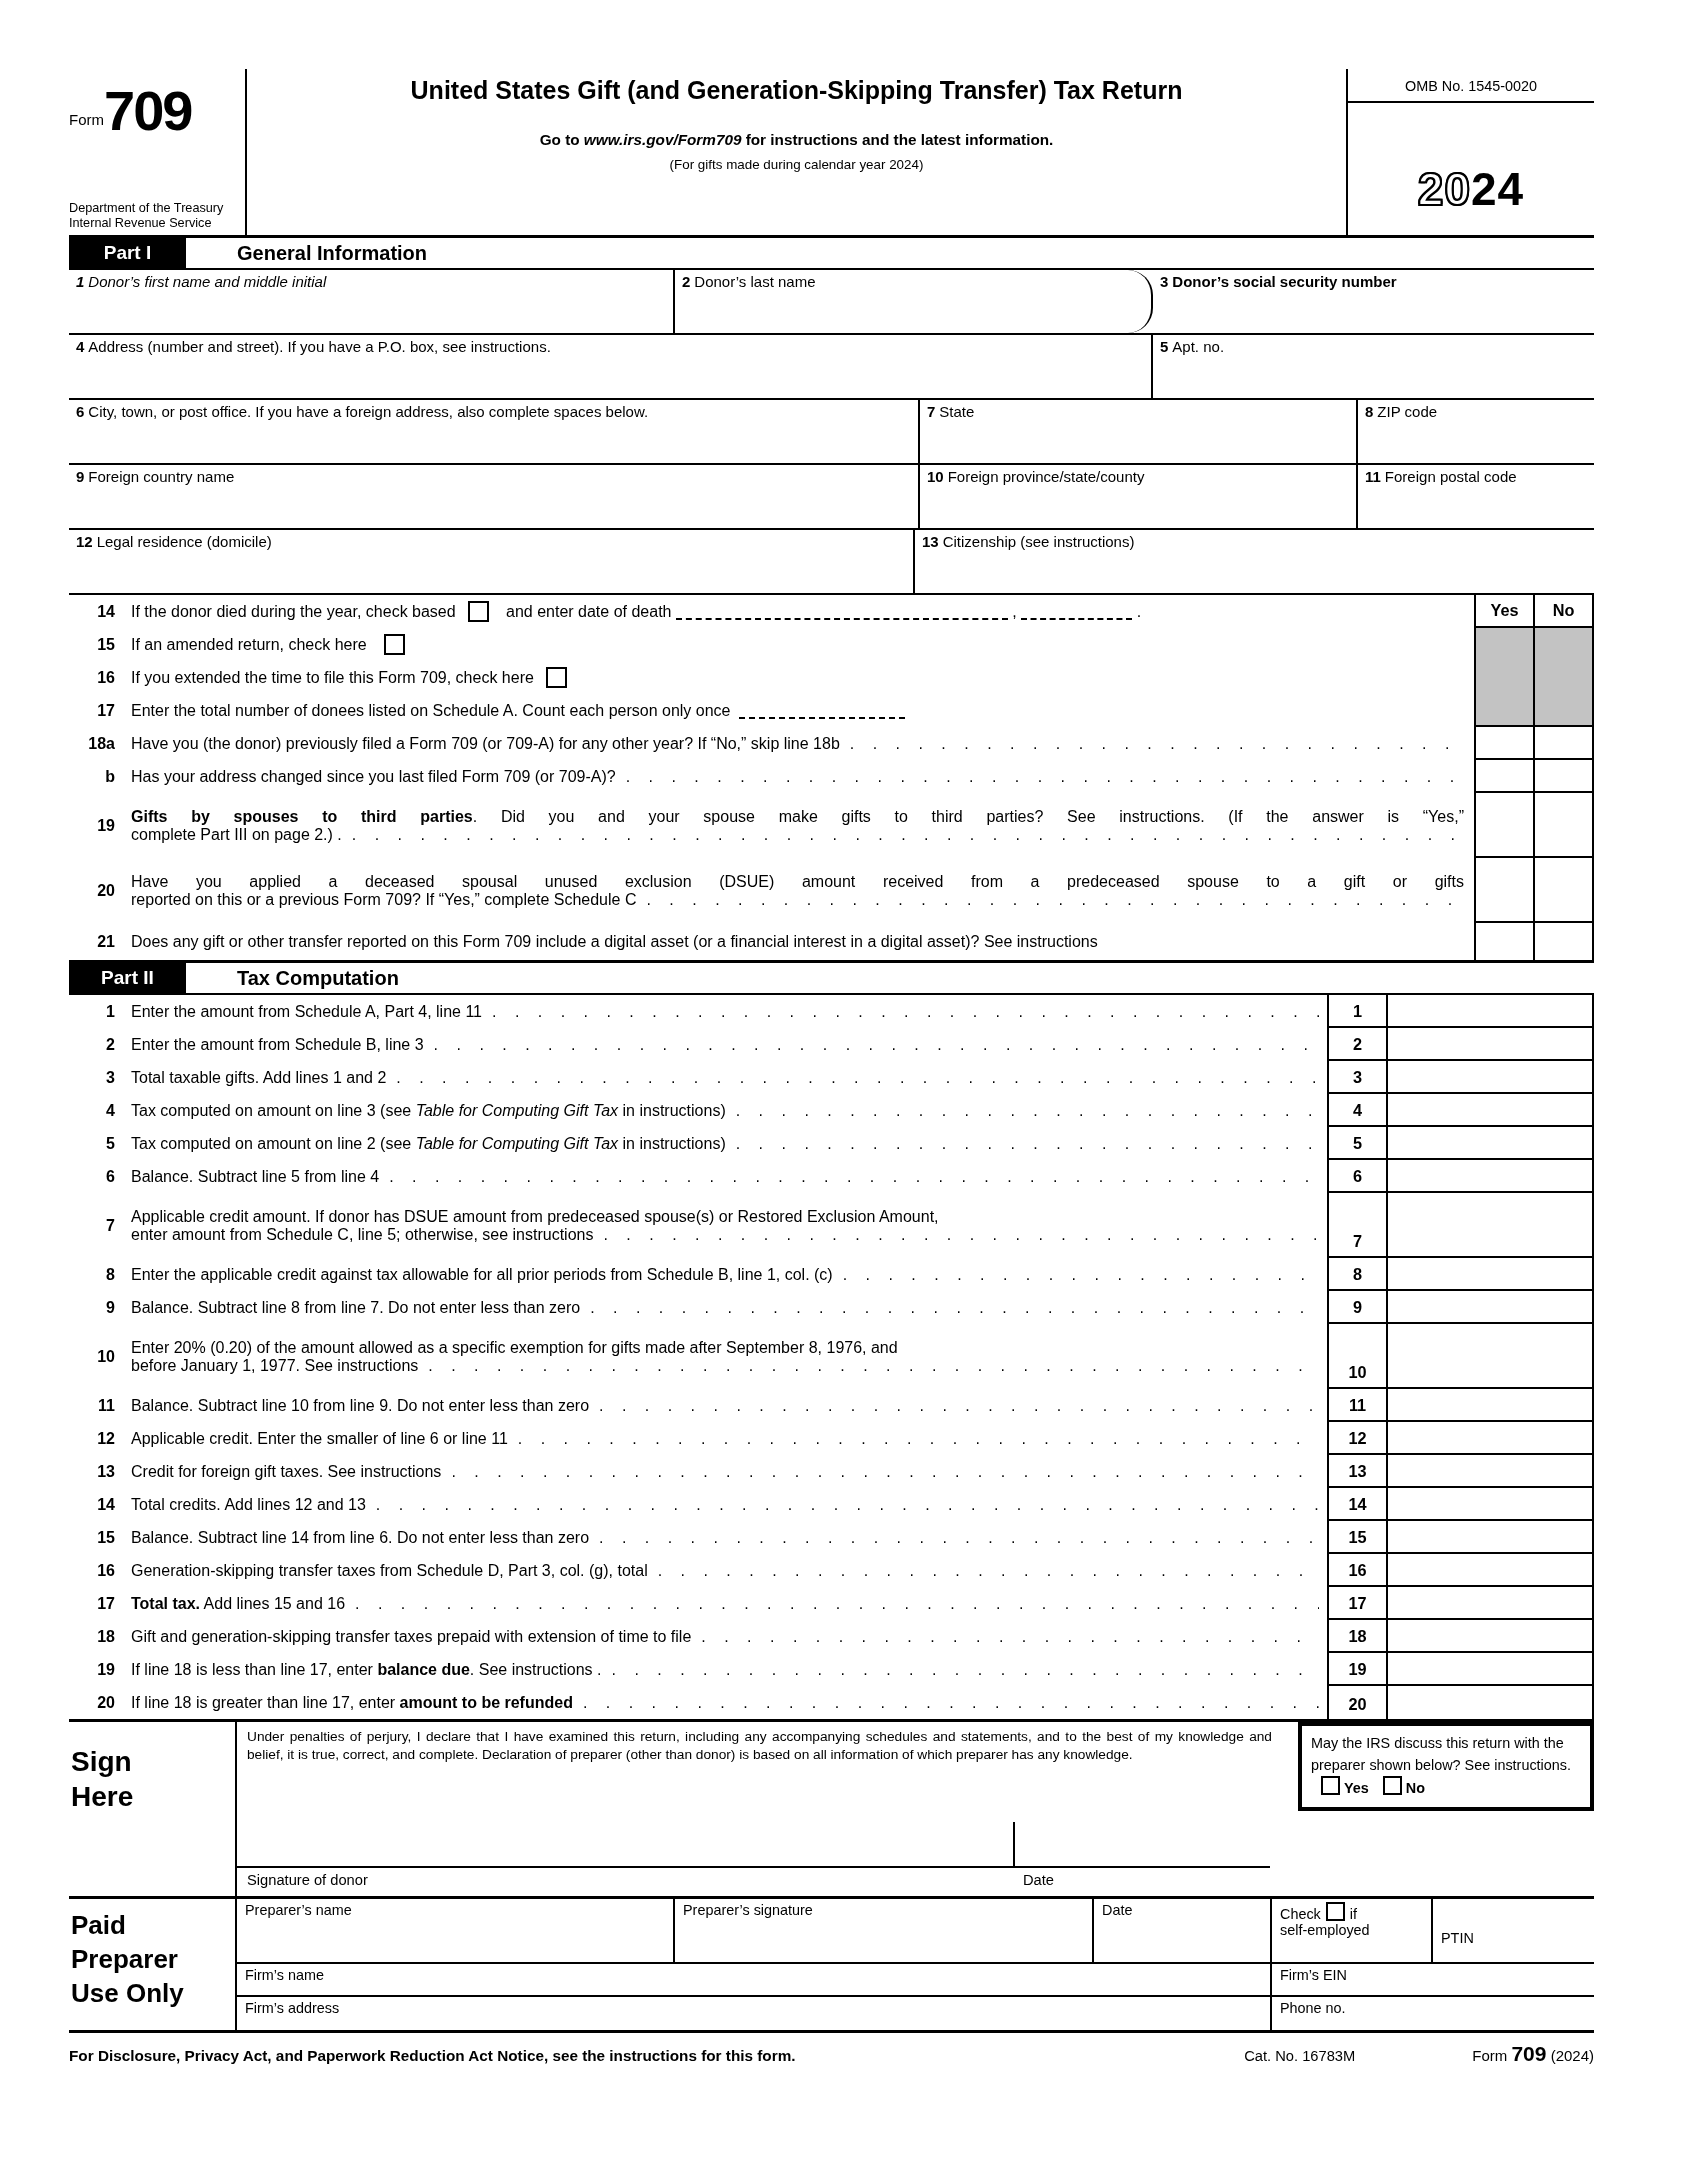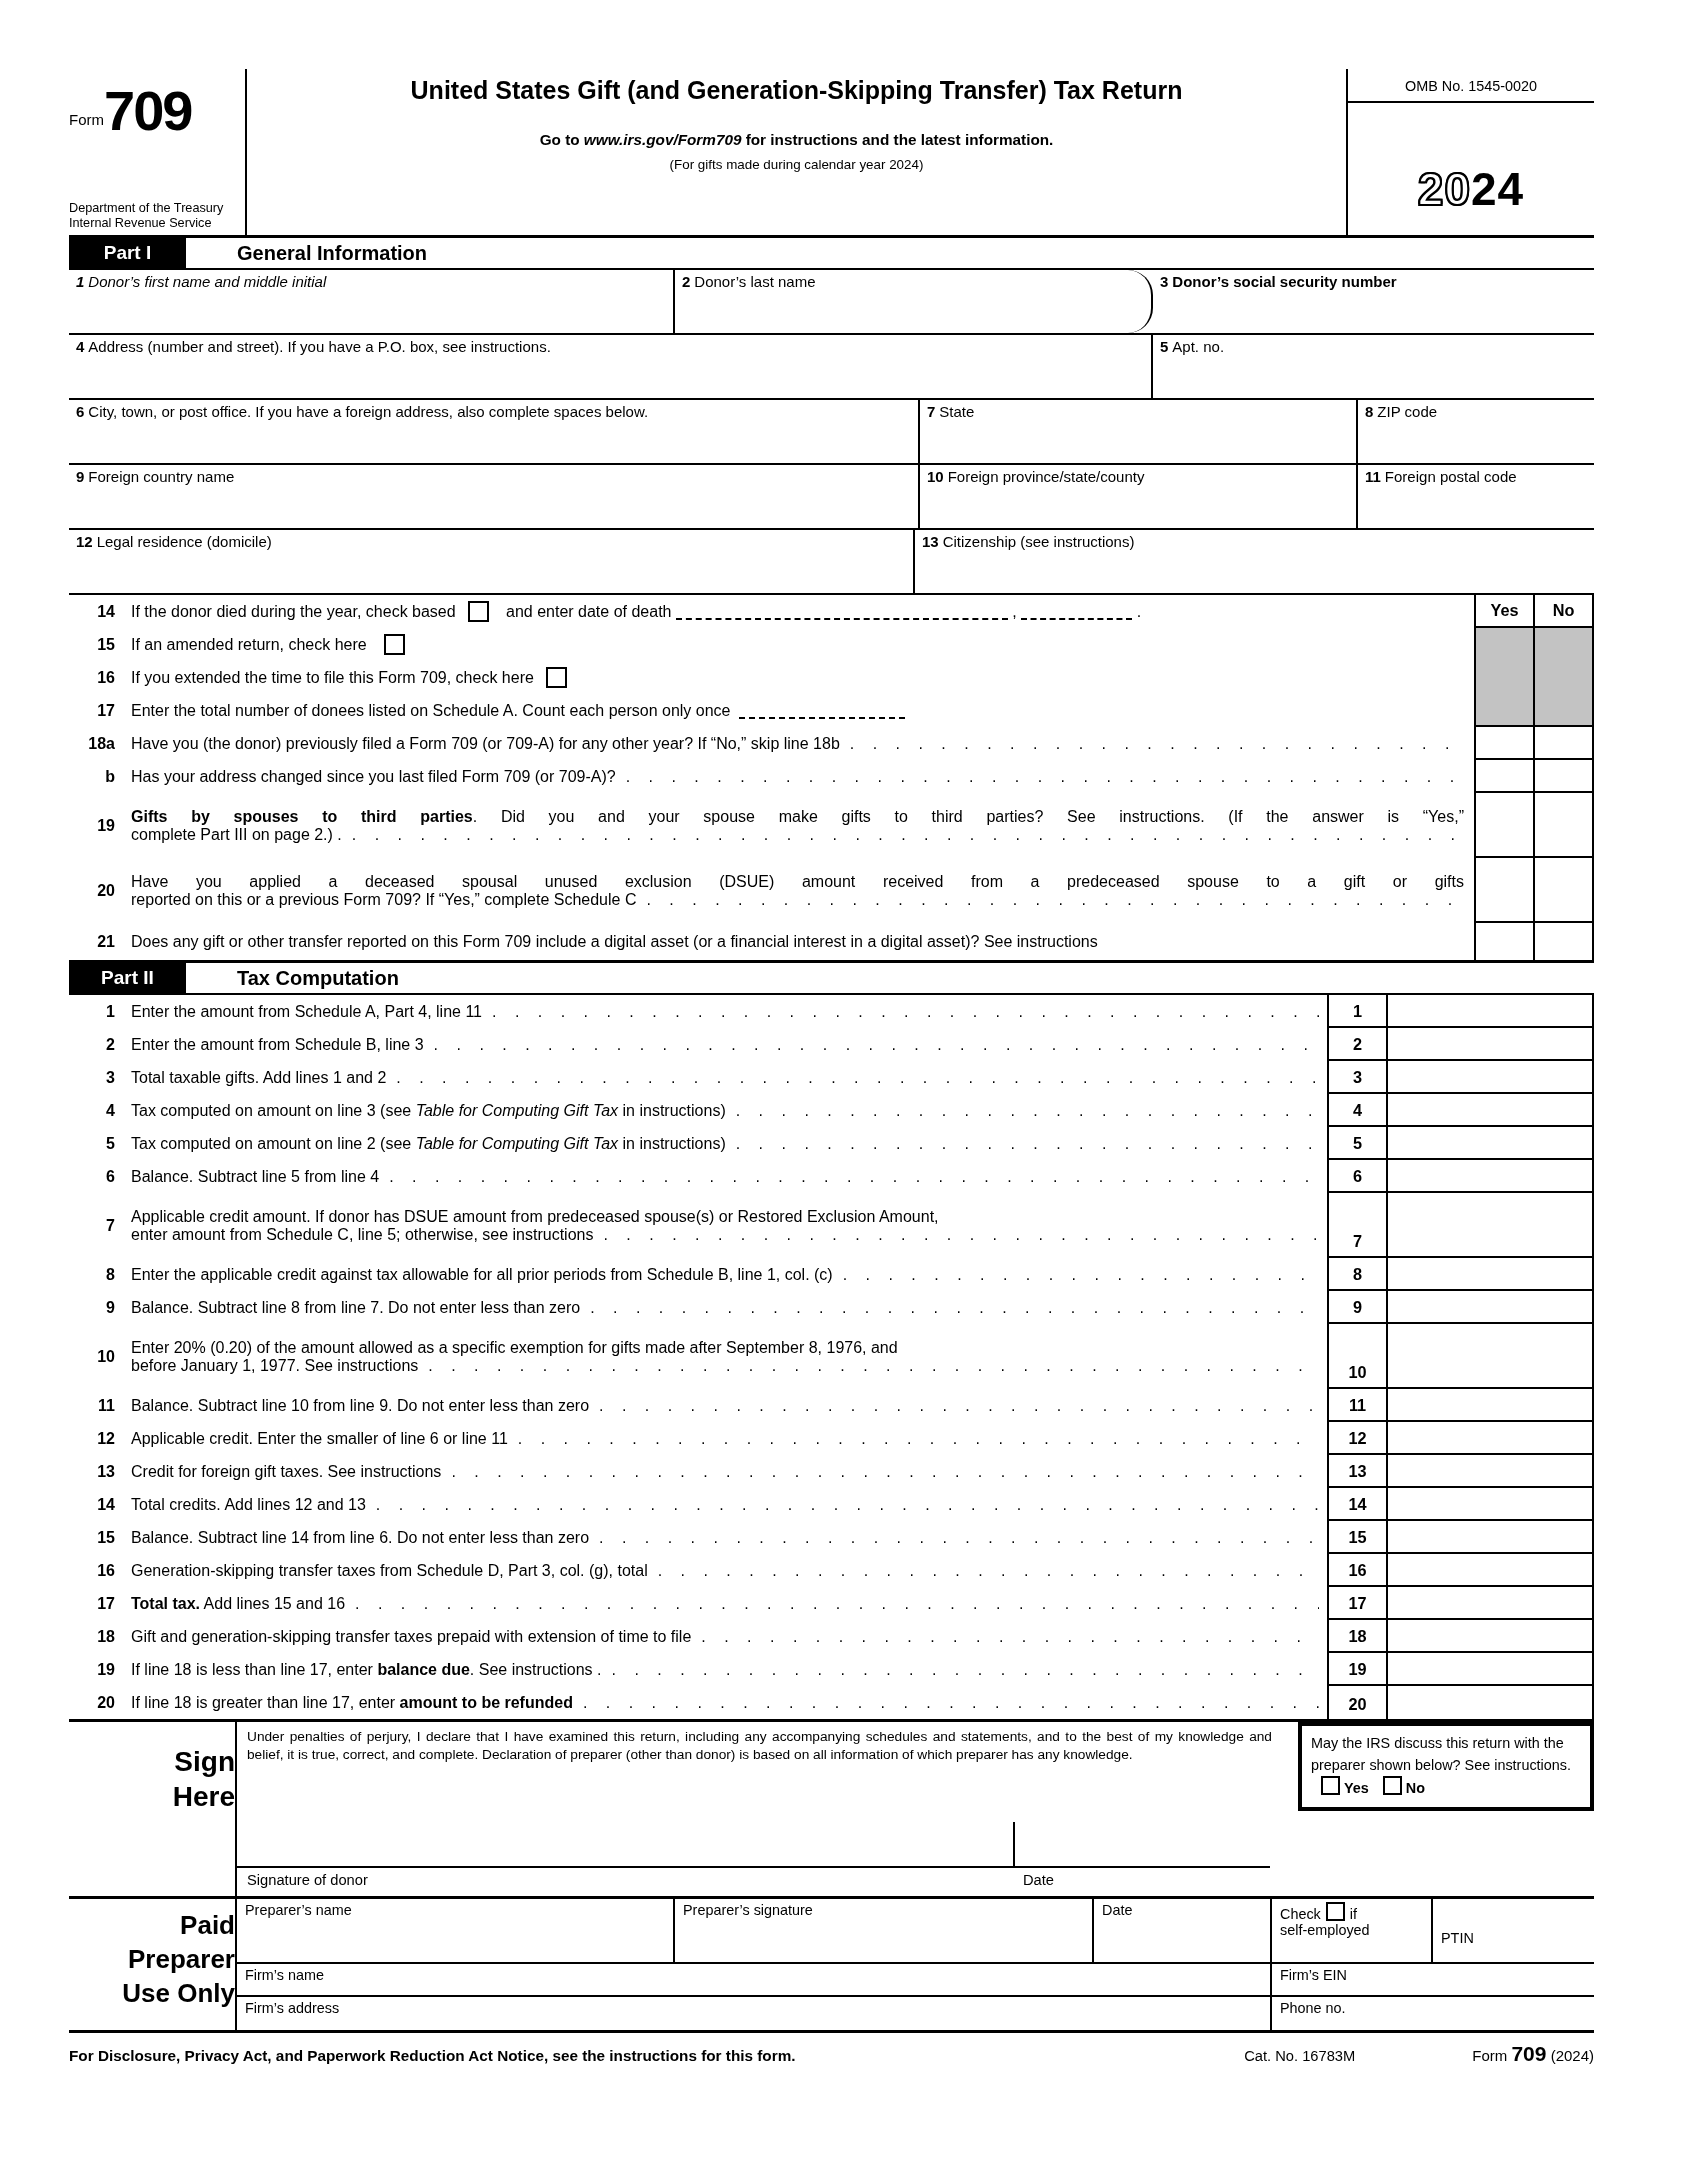--- a/index.html
+++ b/index.html
@@ -59,21 +59,21 @@
   .p2row{display:flex;box-sizing:border-box;}
   .p2left{flex:1;display:flex;align-items:center;font-size:16px;overflow:hidden;box-sizing:border-box;padding-right:8px;}
   .p2body{flex:1;display:flex;flex-direction:column;justify-content:center;overflow:hidden;}
   .p2line{display:flex;align-items:flex-end;white-space:pre;overflow:hidden;}
   .numbox{width:59px;flex:none;border-left:2px solid #000;border-bottom:2px solid #000;box-sizing:border-box;display:flex;align-items:flex-end;justify-content:center;font-weight:bold;font-size:16.3px;padding-bottom:5px;}
   .amtbox{width:208px;flex:none;border-left:2px solid #000;border-right:2px solid #000;border-bottom:2px solid #000;box-sizing:border-box;background:#fff;}
   .p2row.lastrow .numbox,.p2row.lastrow .amtbox{border-bottom:none;}
 
   
   .sign-sec{display:flex;border-top:3px solid #000;border-bottom:3px solid #000;height:180px;box-sizing:border-box;}
-  .side-label{width:168px;flex:none;border-right:2px solid #000;box-sizing:border-box;font-weight:bold;font-size:28px;line-height:1.25;padding:22px 0 16px 2px;text-align:right;}
+  .side-label{width:168px;flex:none;border-right:2px solid #000;box-sizing:border-box;font-weight:bold;font-size:28px;line-height:1.25;padding:22px 0 16px 2px;}
   .side-label.pp{font-size:26px;padding-top:10px;line-height:1.3;}
   .sign-main{width:1057px;flex:none;display:flex;flex-direction:column;box-sizing:border-box;}
   .decl{font-size:13.7px;line-height:1.28;text-align:justify;padding:6px 22px 0 10px;}
   .sigrow{margin-top:auto;display:flex;border-top:2px solid #000;position:relative;margin-right:24px;}
   .sigrow .tick{position:absolute;left:calc(100% - 257px);top:-46px;width:2px;height:46px;background:#000;}
   .siglab{font-size:14.7px;padding:4px 0 8px 10px;}
   .sigarea{flex:1;}
   .sigdate{width:257px;flex:none;}
   .sign-right{flex:1;position:relative;}
   .maybox{border:4px solid #000;margin:0 0 0 4px;padding:7px 9px;font-size:14.4px;line-height:1.5;}

